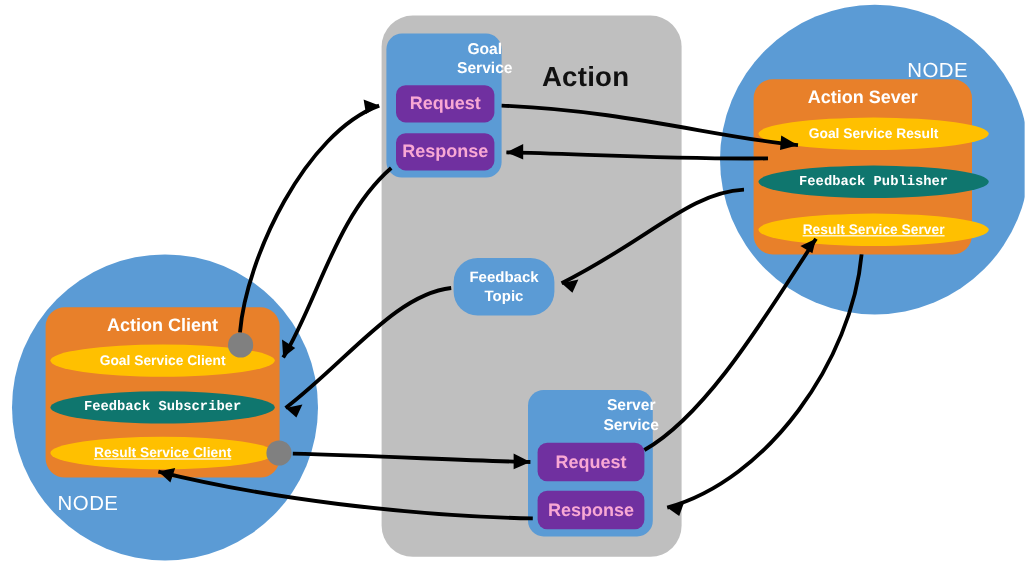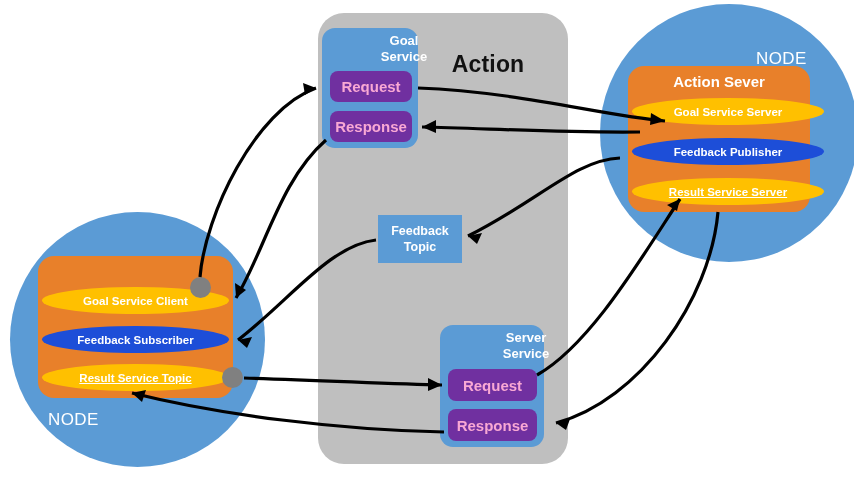--- a/index.html
+++ b/index.html
@@ -104,21 +104,21 @@
     border-radius: 50%;
     display: flex;
     align-items: center;
     justify-content: center;
     font-size: 11.5px;
     font-weight: bold;
     color: #ffffff;
   }
   #action-server-box .pill { width: 192px; }
   .pill-yellow { background: #FFC000; }
-  .pill-green  { background: #1d4ed8; }
+  .pill-green  { background: #0f766e; font-family: Liberation Mono, monospace; }
   .pill-1 { top: 31px; }
   .pill-2 { top: 70px; }
   .pill-3 { top: 108px; text-decoration: underline; }
   #action-server-box .pill-1 { top: 32px; }
   #action-server-box .pill-2 { top: 72px; }
   #action-server-box .pill-3 { top: 112px; }
 
   
   .service-box {
     position: absolute;
@@ -165,21 +165,21 @@
   #result-response { left: 448px; top: 409px; width: 89px; height: 32px; }
 
   
   #feedback-topic-box {
     position: absolute;
     left: 378px;
     top: 215px;
     width: 84px;
     height: 48px;
     background: #5B9BD5;
-    border-radius: 0;
+    border-radius: 20px;
     display: flex;
     flex-direction: column;
     align-items: center;
     justify-content: center;
     font-size: 12.5px;
     font-weight: bold;
     color: #ffffff;
     line-height: 16px;
     text-align: center;
   }
@@ -211,32 +211,33 @@
 <body>
 
 <div id="canvas">
 
   <div class="action-panel"></div>
   <div class="action-title">Action</div>
 
   <div class="node-circle" id="node-left-circle"></div>
 
   <div class="orange-box" id="action-client-box">
+    <div class="orange-title">Action Client</div>
     <div class="pill pill-yellow pill-1">Goal Service Client</div>
     <div class="pill pill-green pill-2">Feedback Subscriber</div>
-    <div class="pill pill-yellow pill-3">Result Service Topic</div>
+    <div class="pill pill-yellow pill-3">Result Service Client</div>
   </div>
 
   <div class="node-label" id="node-left-label">NODE</div>
 
   <div class="node-circle" id="node-right-circle"></div>
 
   <div class="orange-box" id="action-server-box">
     <div class="orange-title">Action Sever</div>
-    <div class="pill pill-yellow pill-1">Goal Service Server</div>
+    <div class="pill pill-yellow pill-1">Goal Service Result</div>
     <div class="pill pill-green pill-2">Feedback Publisher</div>
     <div class="pill pill-yellow pill-3">Result Service Server</div>
   </div>
 
   <div class="node-label" id="node-right-label">NODE</div>
 
   <div class="service-box" id="goal-service-box">
     <div class="service-title">
       <span>Goal</span><br>
       <span>Service</span>

